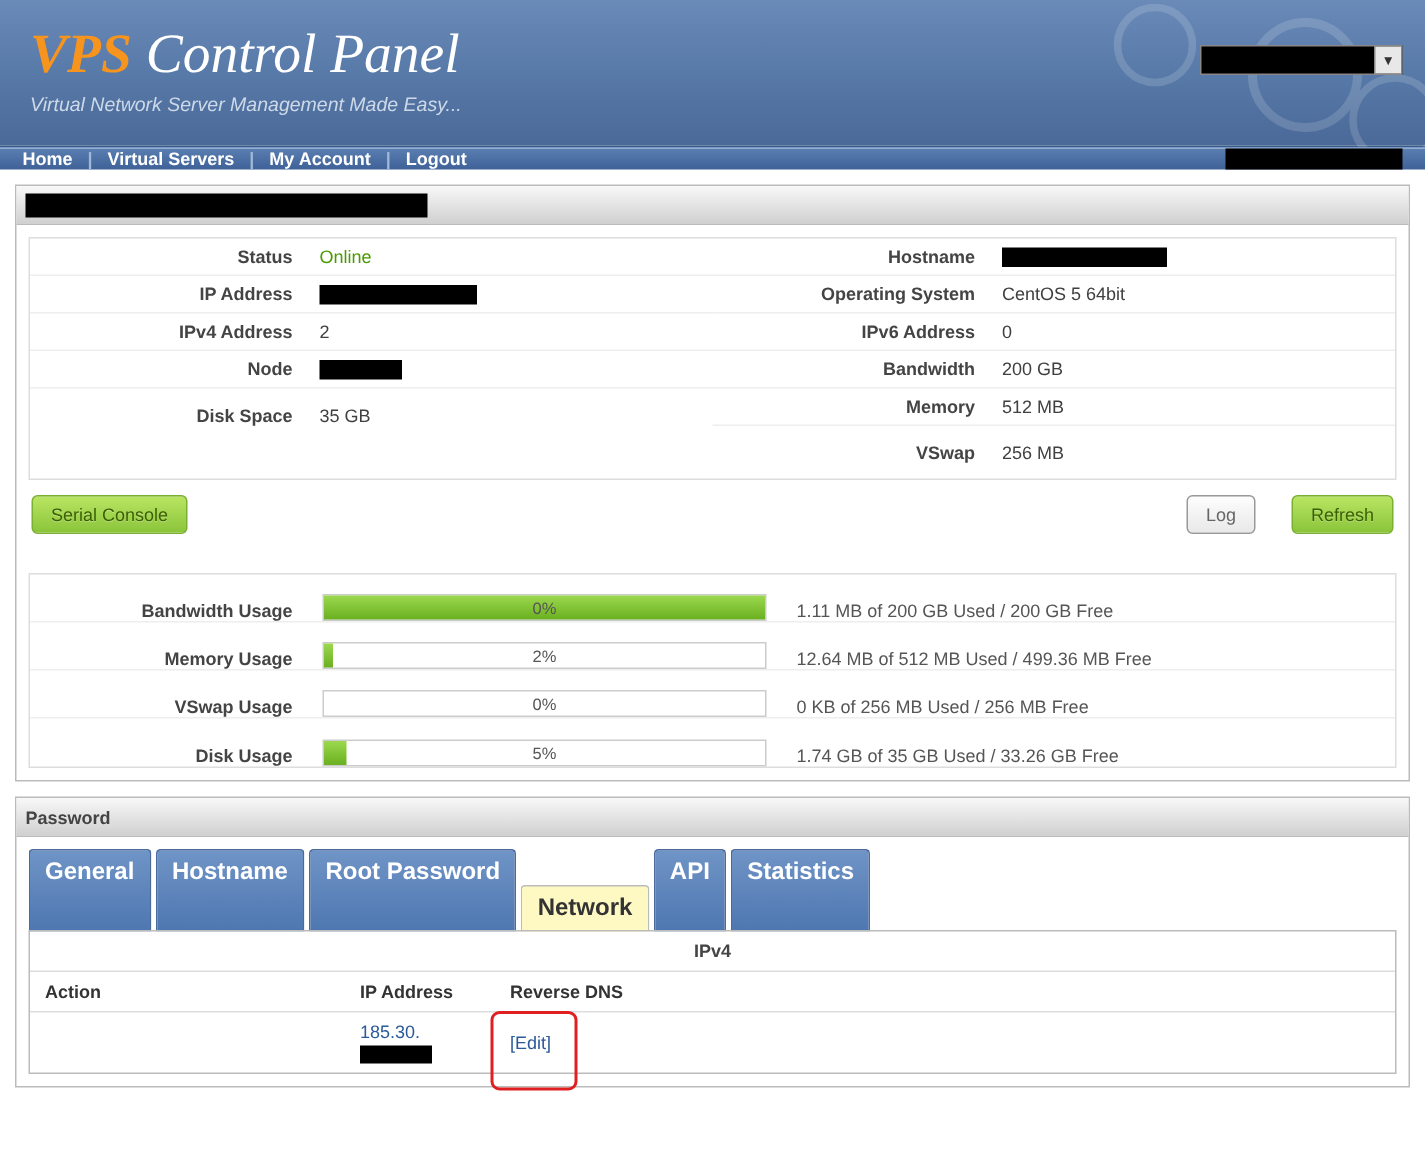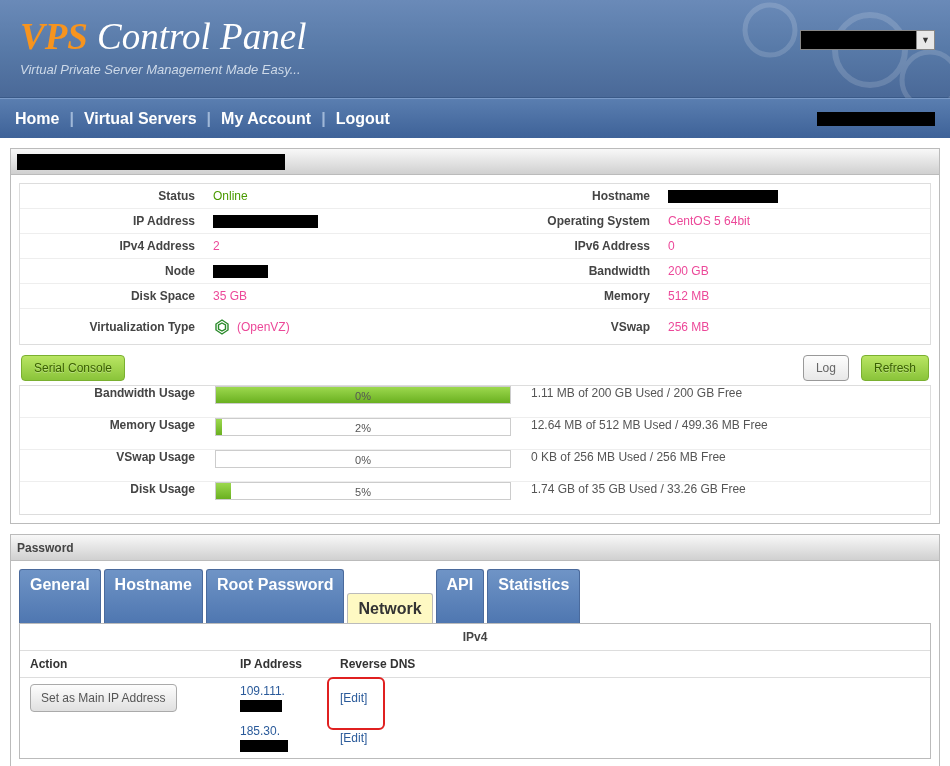--- a/index.html
+++ b/index.html
@@ -5,44 +5,44 @@
 * { box-sizing: border-box; margin: 0; padding: 0; }
 body { font-family: Verdana, Arial, sans-serif; font-size: 12px; color: #333; background: #fff; width: 950px; }
 .header { background: linear-gradient(to bottom, #6a8ab8 0%, #587aa8 50%, #4a6998 100%); padding: 15px 20px 10px; height: 98px; position: relative; border-bottom: 1px solid #3a5a88; }
 .header-gears { position: absolute; right: 0; top: 0; width: 280px; height: 98px; opacity: 0.15; overflow: hidden; }
 .logo { font-family: Georgia, serif; font-size: 37px; font-style: italic; color: #fff; }
 .logo-vps { color: #f7941e; font-weight: bold; }
 .logo-cp { color: #fff; font-weight: normal; }
 .tagline { color: #cdd9e8; font-style: italic; font-size: 13px; margin-top: 4px; }
 .acct-dropdown { position: absolute; right: 15px; top: 30px; width: 135px; height: 20px; background: #000; border: 1px solid #888; display: flex; }
 .acct-dropdown-arrow { width: 18px; height: 18px; background: #e8e8e8; border-left: 1px solid #888; display: flex; align-items: center; justify-content: center; margin-left: auto; font-size: 9px; }
-.navbar { background: linear-gradient(to bottom, #5a7eb0 0%, #3e6298 100%); height: 40px; padding: 0 15px; display: flex; align-items: center; color: #fff; font-weight: bold; font-size: 16px; border-top: 1px solid #7a9ac8; }
+.navbar { background: linear-gradient(to bottom, #5a7eb0 0%, #3e6298 100%); height: 15px; padding: 0 15px; display: flex; align-items: center; color: #fff; font-weight: bold; font-size: 12px; border-top: 1px solid #7a9ac8; }
 .navbar a { color: #fff; text-decoration: none; cursor: pointer; }
 .navbar .sep { margin: 0 10px; color: #a0b8d8; }
 .navbar .right { margin-left: auto; width: 118px; height: 14px; background: #000; }
 .main { padding: 10px; }
 .panel { border: 1px solid #bbb; margin-bottom: 10px; }
 .panel-header { background: linear-gradient(to bottom, #f8f8f8 0%, #d0d0d0 100%); height: 26px; border-bottom: 1px solid #bbb; display: flex; align-items: center; padding: 0 6px; font-weight: bold; color: #444; }
 .panel-header .redact { width: 268px; height: 16px; background: #000; }
 .panel-body { padding: 8px; }
 .info-row { display: flex; border: 1px solid #ddd; margin-bottom: 10px; justify-content: flex-end; }
 .info-col { flex: 1; }
 .info-line { display: flex; height: 25px; align-items: center; border-bottom: 1px solid #eee; }
 .info-line:last-child { border-bottom: none; height: 35px; }
 .info-label { width: 185px; text-align: right; padding-right: 10px; font-weight: bold; color: #444; font-size: 12px; }
-.info-value { padding-left: 8px; color: #ec4899; display: flex; align-items: center; gap: 6px; }
+.info-value { padding-left: 8px; color: #404040; display: flex; align-items: center; gap: 6px; }
 .info-value.online { color: #4a9a00; }
 .redact-sm { display: inline-block; background: #000; }
-.btn-row { display: flex; gap: 12px; margin-bottom: 4px; padding: 0 2px; }
+.btn-row { display: flex; gap: 24px; margin-bottom: 26px; padding: 0 2px; }
 .btn { padding: 5px 12px; border-radius: 4px; font-size: 12px; cursor: pointer; border: 1px solid #999; }
 .btn-green { background: linear-gradient(to bottom, #b9e563 0%, #8ac43a 100%); border-color: #7ab030; color: #3a6000; text-shadow: 0 1px 0 rgba(255,255,255,0.3); }
 .btn-grey { background: linear-gradient(to bottom, #fdfdfd 0%, #e8e8e8 100%); color: #666; }
 .spacer { flex: 1; }
 .usage-panel { border: 1px solid #ddd; }
-.usage-line { display: flex; height: 32px; align-items: flex-start; border-bottom: 1px solid #eee; }
+.usage-line { display: flex; height: 32px; align-items: flex-end; border-bottom: 1px solid #eee; }
 .usage-line:last-child { border-bottom: none; }
 .usage-label { width: 185px; text-align: right; padding-right: 10px; font-weight: bold; color: #444; }
 .usage-bar-wrap { width: 296px; height: 18px; border: 1px solid #ccc; position: relative; margin: 0 10px; background: #fff; }
 .usage-bar { height: 100%; background: linear-gradient(to bottom, #9cd84e 0%, #6ab020 100%); }
 .usage-pct { position: absolute; top: 0; left: 0; right: 0; text-align: center; font-size: 11px; line-height: 18px; color: #555; }
 .usage-text { color: #555; padding-left: 10px; }
 .controls-body { padding: 8px; }
 .tabs { display: flex; gap: 3px; }
 .tab { padding: 6px 10px; background: linear-gradient(to bottom, #6f94c6 0%, #4e76b0 100%); color: #fff; font-weight: bold; font-size: 16px; border: 1px solid #4a6a9c; border-bottom: none; border-radius: 3px 3px 0 0; cursor: pointer; }
 .tab.active { background: #fef9c3; color: #333; border-color: #bbb; margin-top: 24px; }
@@ -66,21 +66,21 @@
         <g fill="#fff">
           <circle cx="200" cy="50" r="35" fill="none" stroke="#fff" stroke-width="6"></circle>
           <circle cx="100" cy="30" r="25" fill="none" stroke="#fff" stroke-width="5"></circle>
           <circle cx="260" cy="80" r="28" fill="none" stroke="#fff" stroke-width="5"></circle>
         </g>
       </svg>
   </div>
   <div class="logo">
     <span class="logo-vps">VPS</span><span class="logo-cp"> Control Panel</span>
   </div>
-  <div class="tagline">Virtual Private Server Management Made Easy...</div>
+  <div class="tagline">Virtual Network Server Management Made Easy...</div>
   <div class="acct-dropdown">
     <div class="acct-dropdown-arrow">▼</div>
   </div>
 </div>
 
 <div class="navbar">
   <a>Home</a>
   <span class="sep">|</span>
   <a>Virtual Servers</a>
   <span class="sep">|</span>
@@ -116,29 +116,20 @@
           <div class="info-line">
               <div class="info-label">Node</div>
               <div class="info-value">
                 <span class="redact-sm" style="width:55px;height:13px"></span>
               </div>
             </div>
           <div class="info-line">
               <div class="info-label">Disk Space</div>
               <div class="info-value">35 GB</div>
             </div>
-          <div class="info-line">
-              <div class="info-label">Virtualization Type</div>
-              <div class="info-value">
-            <span class="ovz-icon"><svg viewBox="0 0 18 18">
-                    <path d="M9 2 L15 6 L15 12 L9 16 L3 12 L3 6 Z M9 5 L12.5 7 L12.5 11 L9 13 L5.5 11 L5.5 7 Z" fill="none" stroke="#2a8a2a" stroke-width="1.4"></path>
-                  </svg></span>
-            <span>(OpenVZ)</span>
-          </div>
-            </div>
         </div>
         <div class="info-col">
           <div class="info-line">
               <div class="info-label">Hostname</div>
               <div class="info-value">
                 <span class="redact-sm" style="width:110px;height:13px"></span>
               </div>
             </div>
           <div class="info-line">
               <div class="info-label">Operating System</div>
@@ -223,25 +214,20 @@
       <div class="tab-content" style="position:relative">
         <div class="ipv4-header">IPv4</div>
         <table class="ip-table">
           <tbody>
               <tr>
             <th>Action</th>
             <th style="width:100px">IP Address</th>
             <th>Reverse DNS</th>
           </tr>
           <tr>
-            <td class="action-cell"><button class="btn-set-main">Set as Main IP Address</button></td>
-            <td><span>109.111.</span><span class="redact-sm" style="width:42px;height:12px;vertical-align:middle"></span></td>
-            <td><span class="edit-link">[Edit]</span></td>
-          </tr>
-          <tr>
             <td class="action-cell"></td>
             <td><span>185.30.</span><span class="redact-sm" style="width:48px;height:12px;vertical-align:middle"></span></td>
             <td><span class="edit-link">[Edit]</span></td>
           </tr>
         </tbody>
           </table>
         <div class="highlight-box" style="left:307px;top:53px;width:58px;height:53px"></div>
       </div>
     </div>
   </div>

